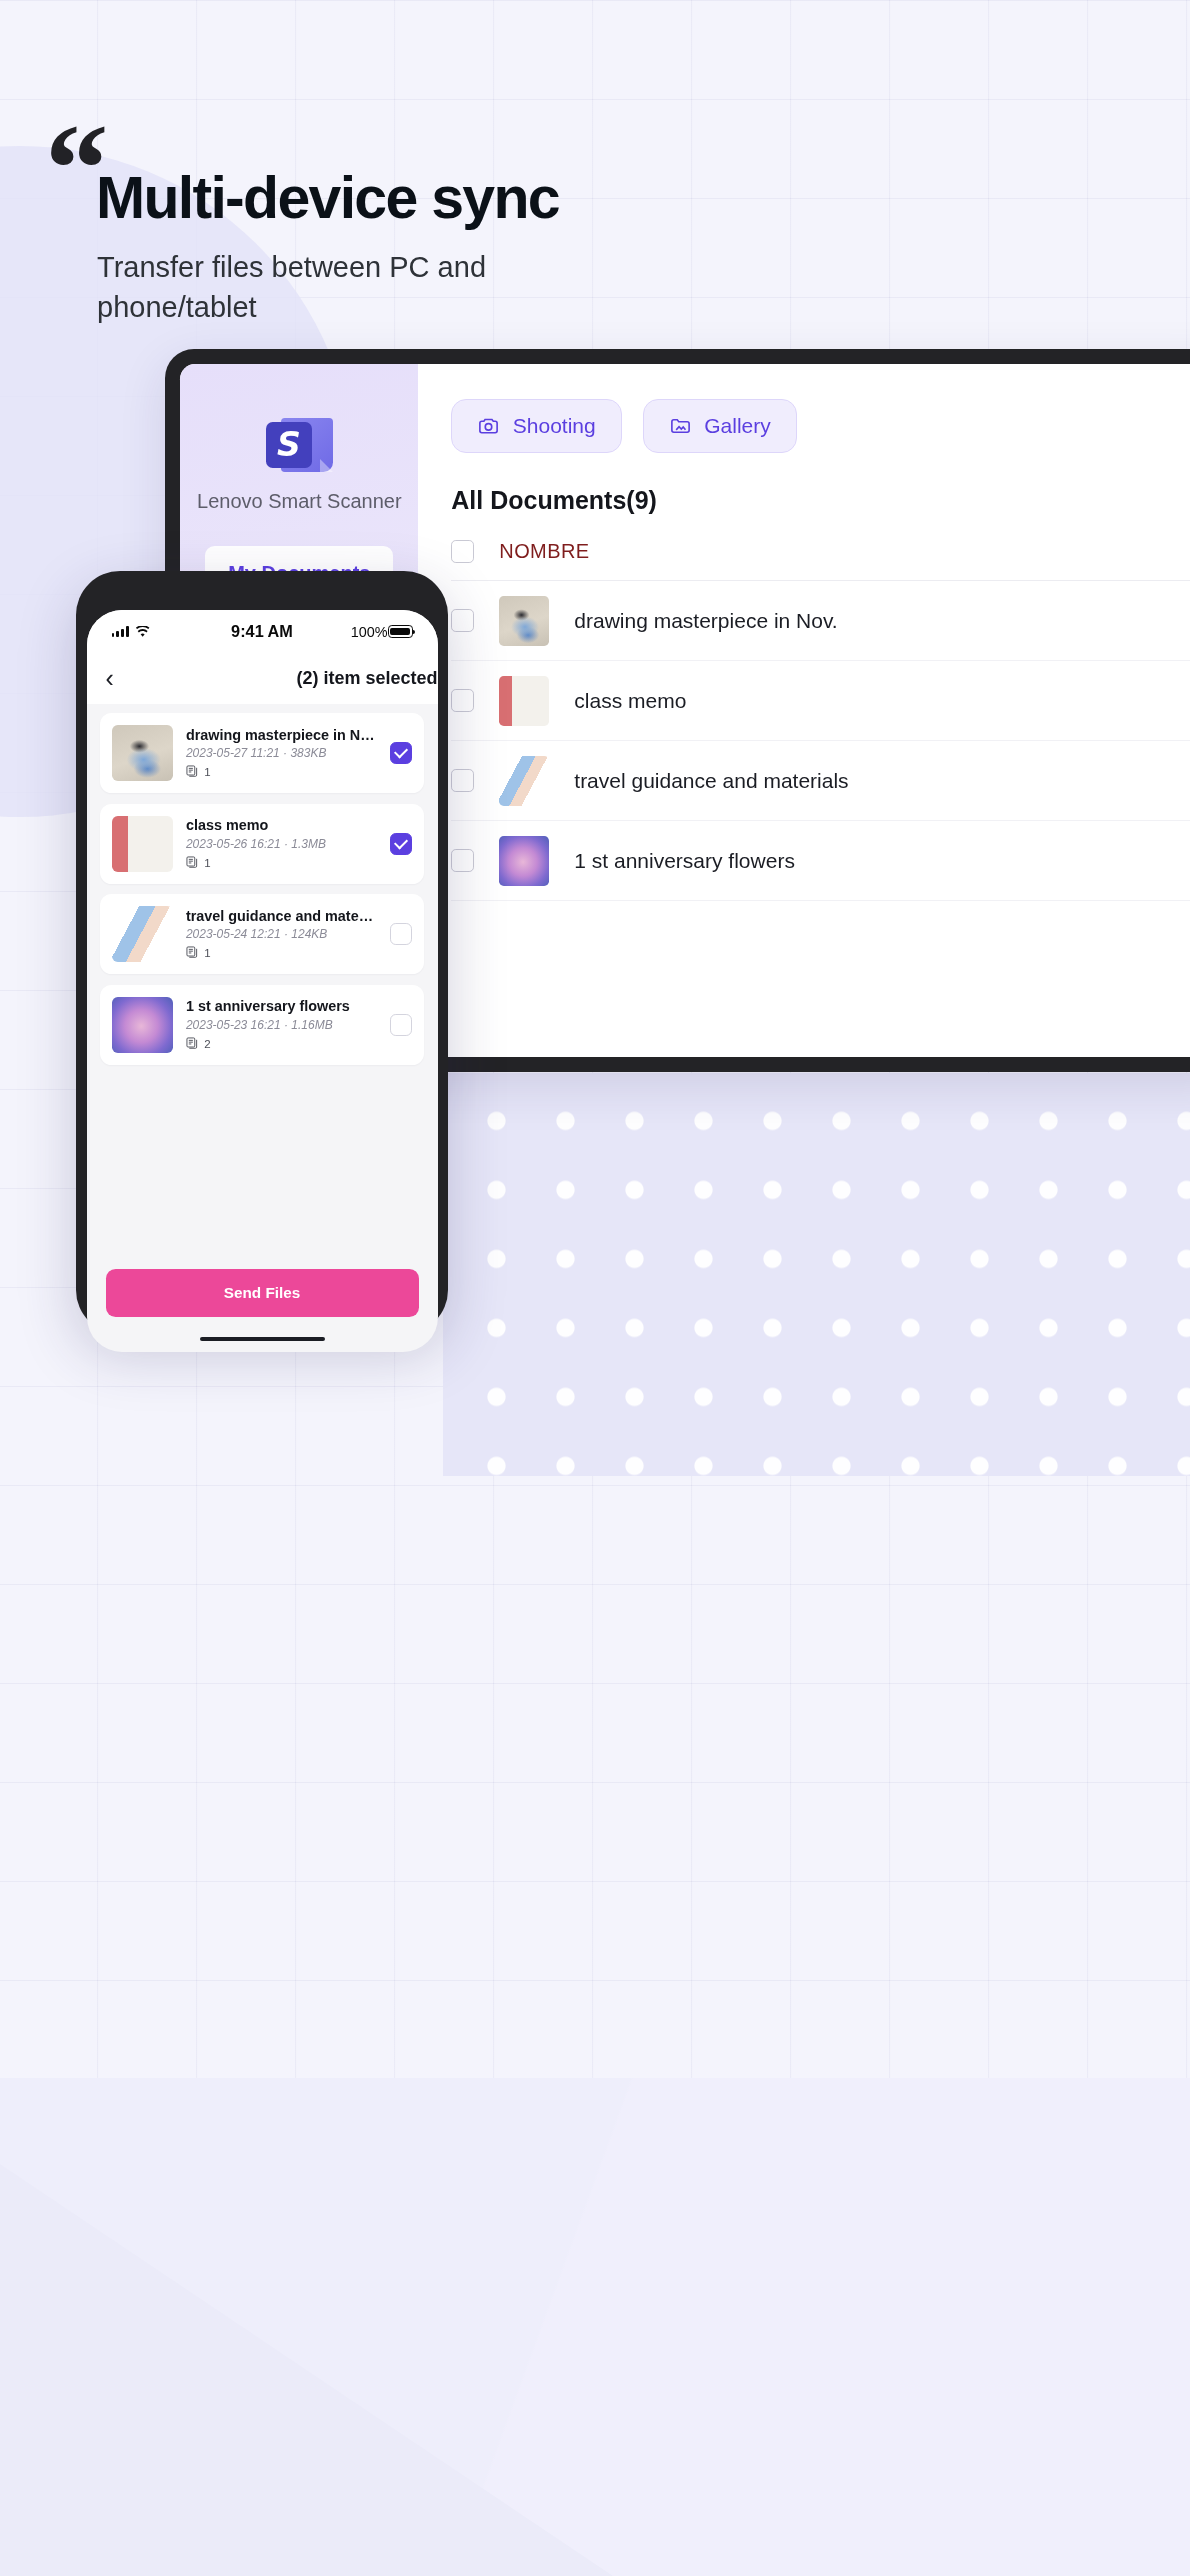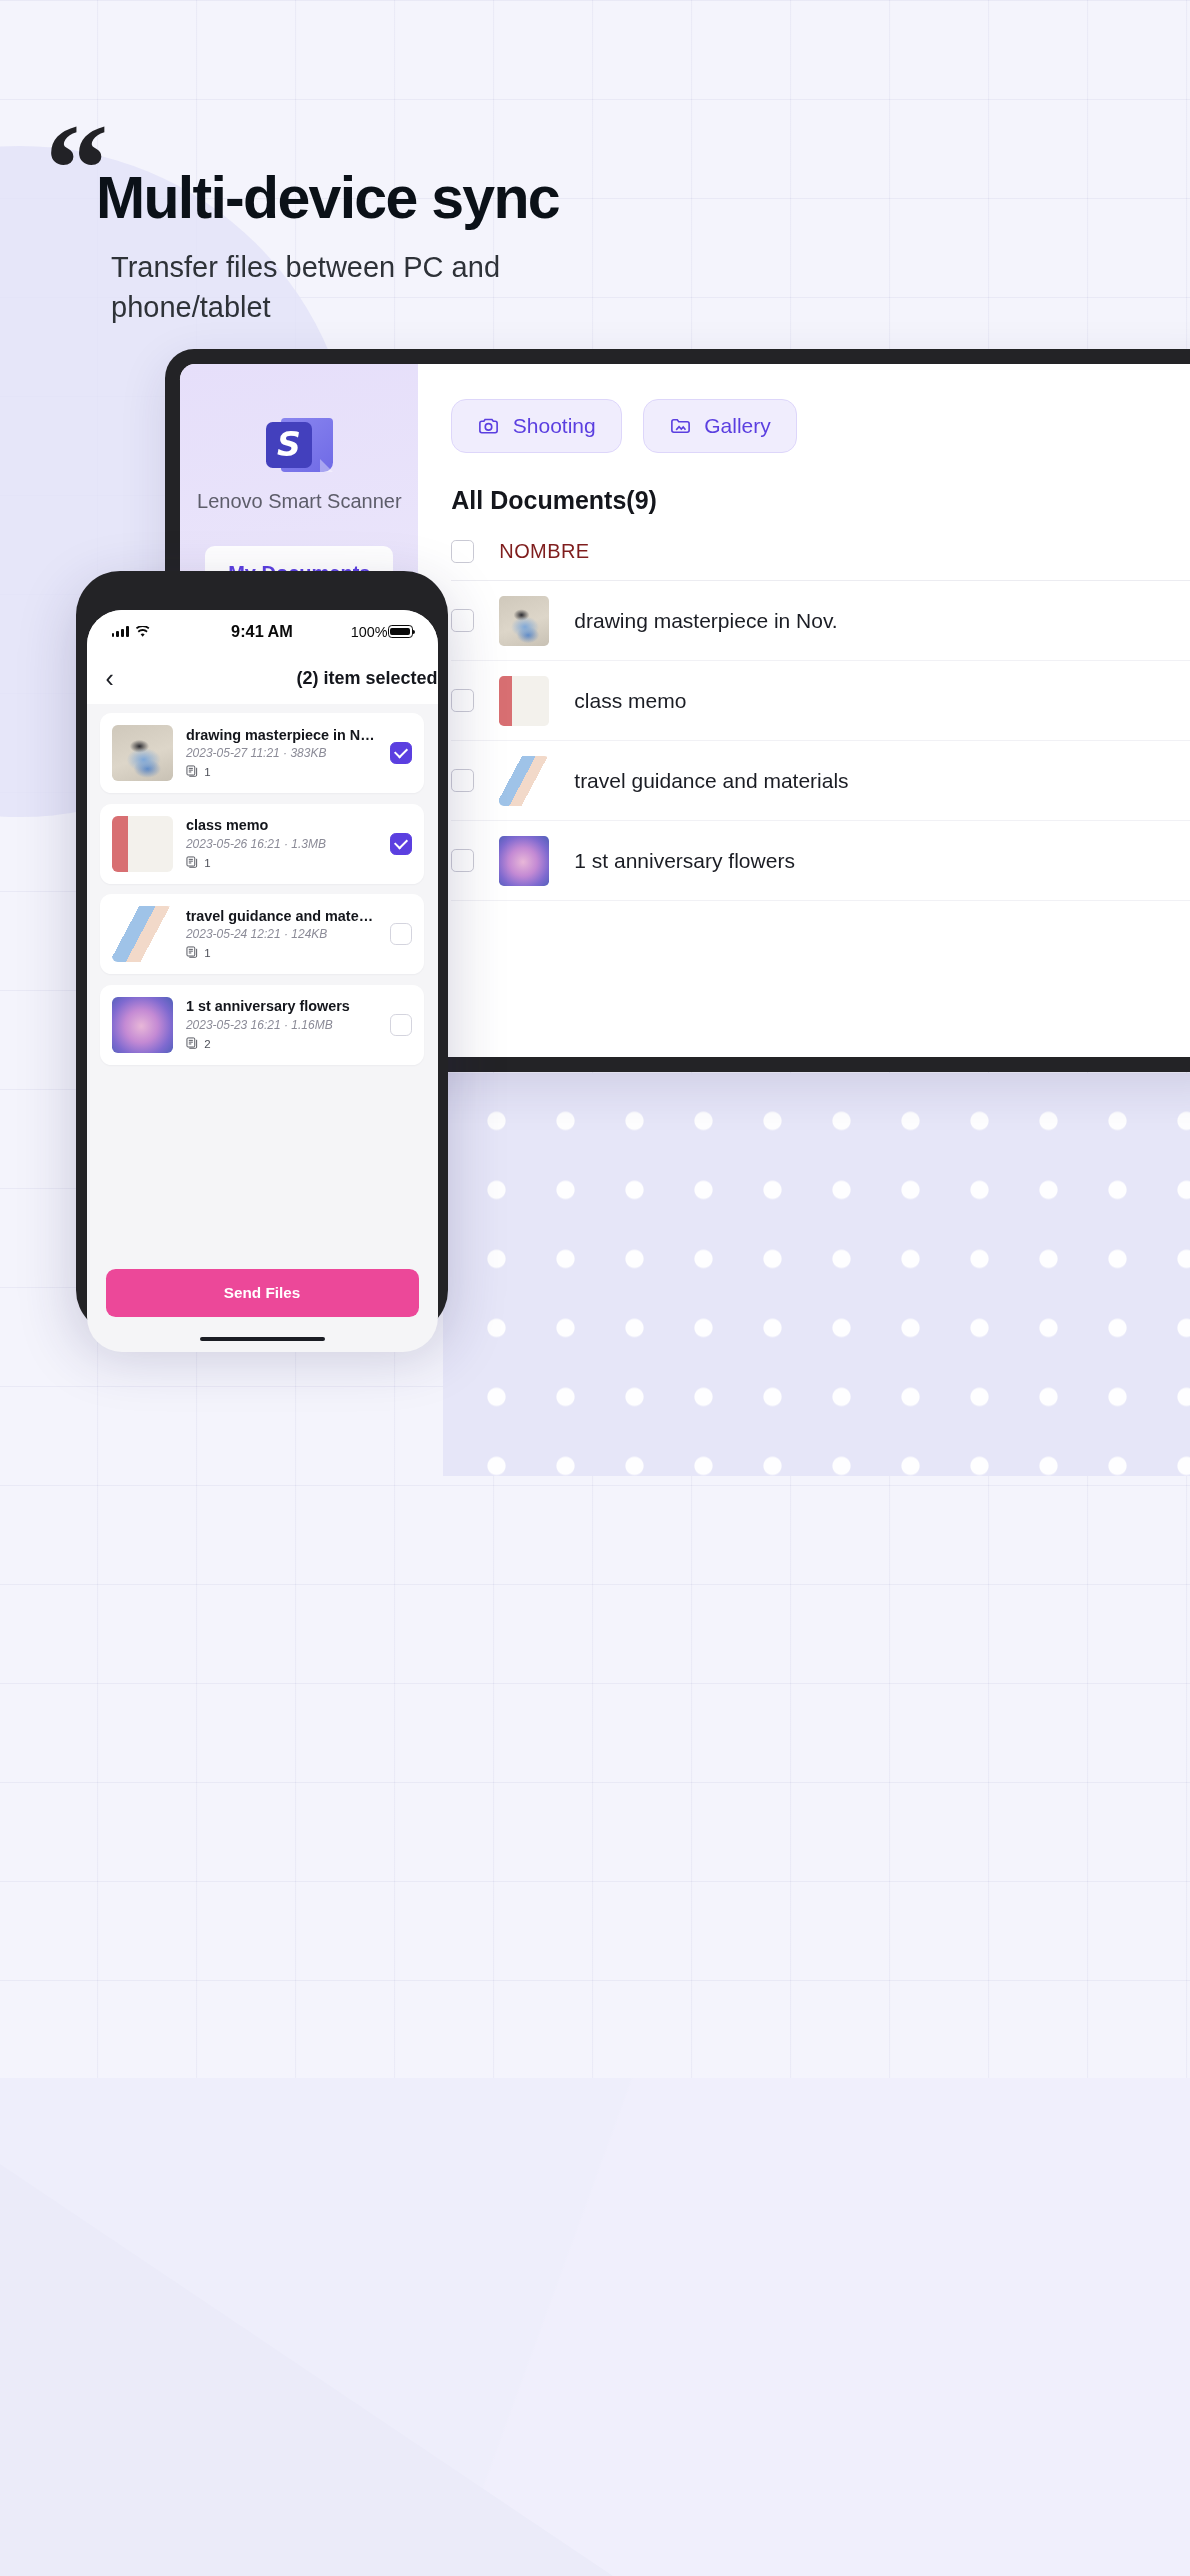--- a/index.html
+++ b/index.html
@@ -79,21 +79,21 @@
   }
   .page-title {
     position: absolute; left: 96px; top: 164px;
     font-size: 59px;
     font-weight: 700;
     letter-spacing: -1.7px;
     color: #0b1118;
     white-space: nowrap;
   }
   .page-subtitle {
-    position: absolute; left: 111px; top: 247px;
+    position: absolute; left: 97px; top: 247px;
     font-size: 29px;
     line-height: 40px;
     font-weight: 400;
     color: #2e3238;
     width: 537px;
   }
 
   
   .tablet {
     position: absolute;

